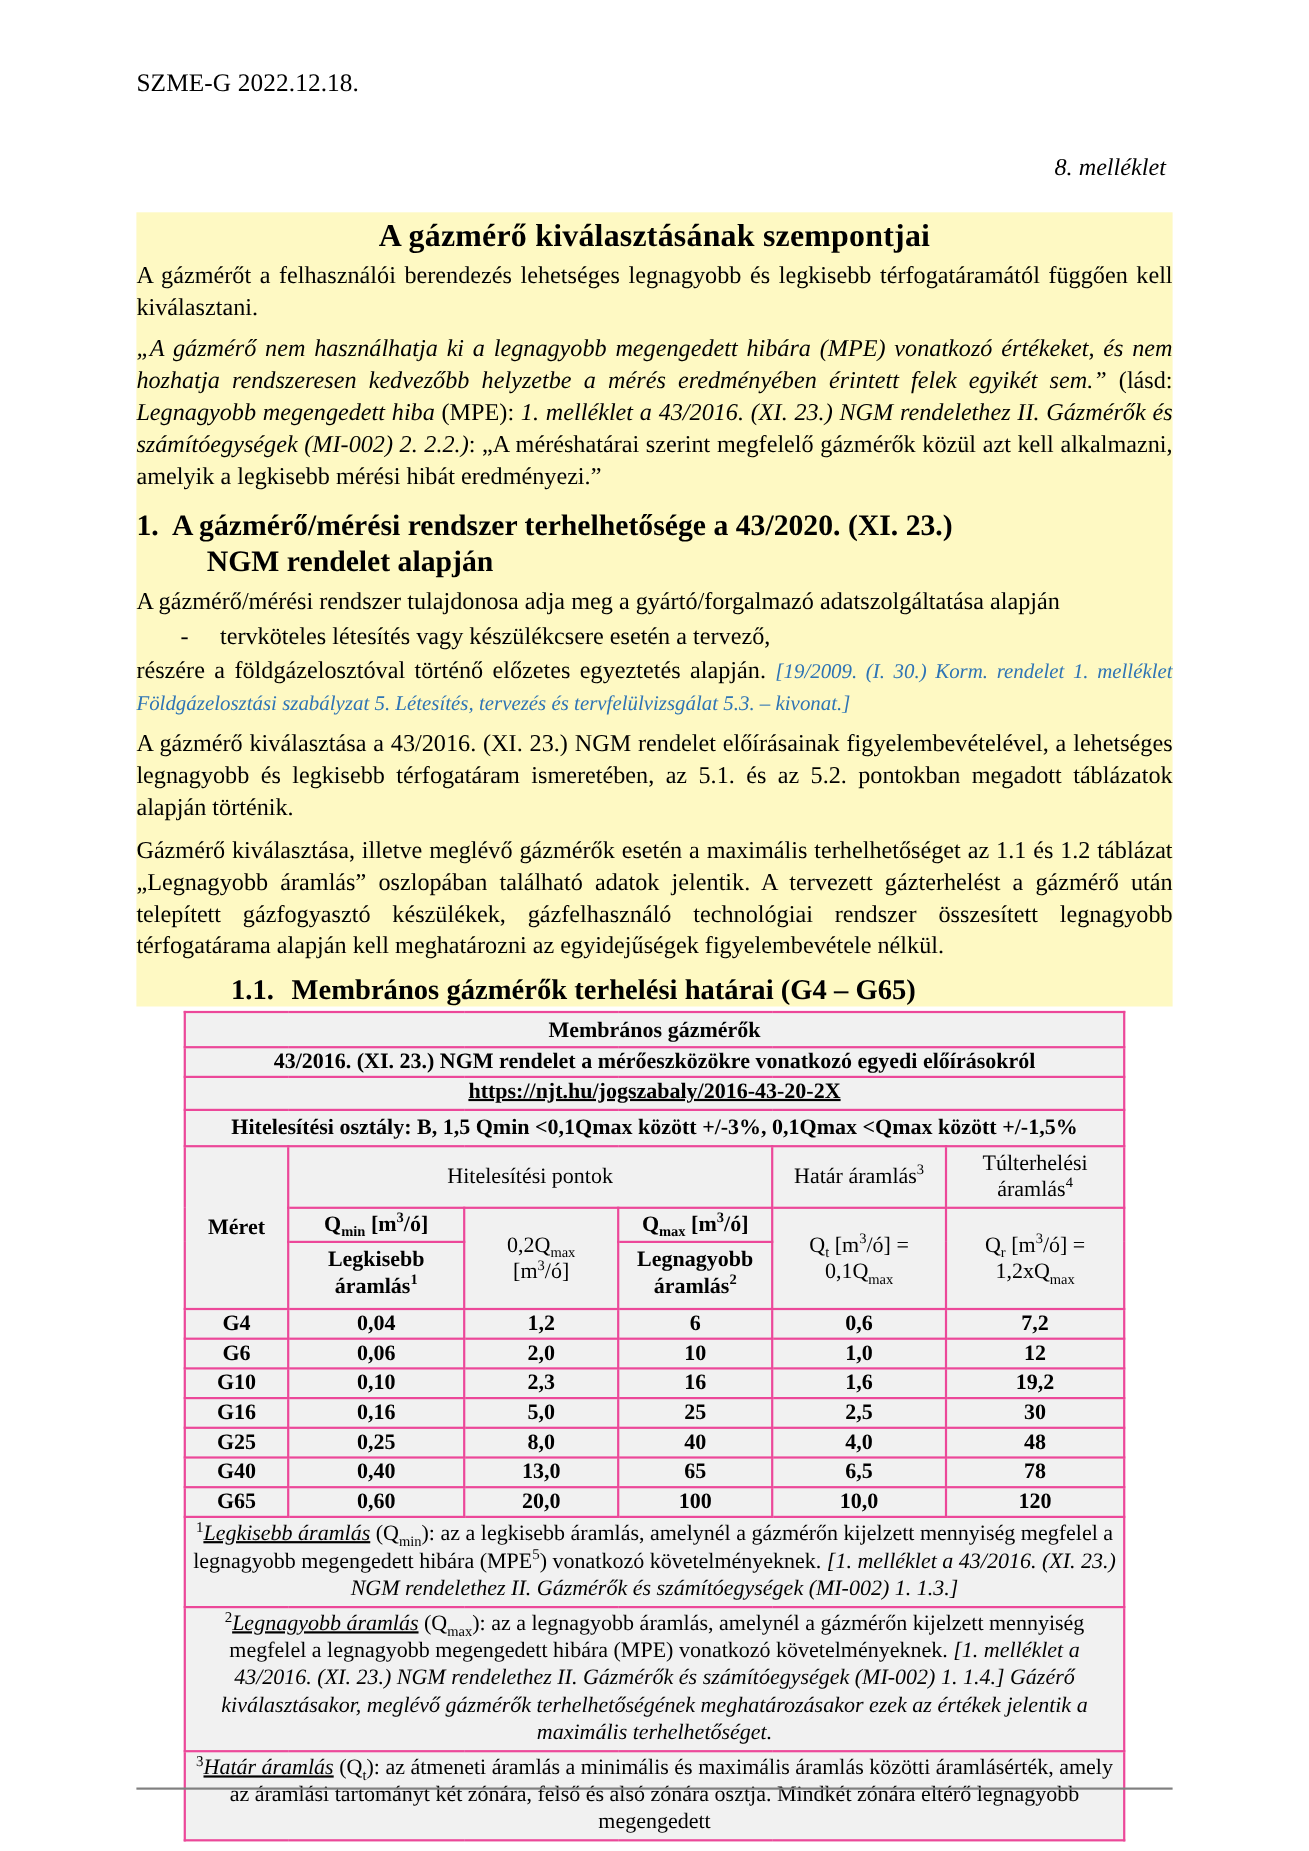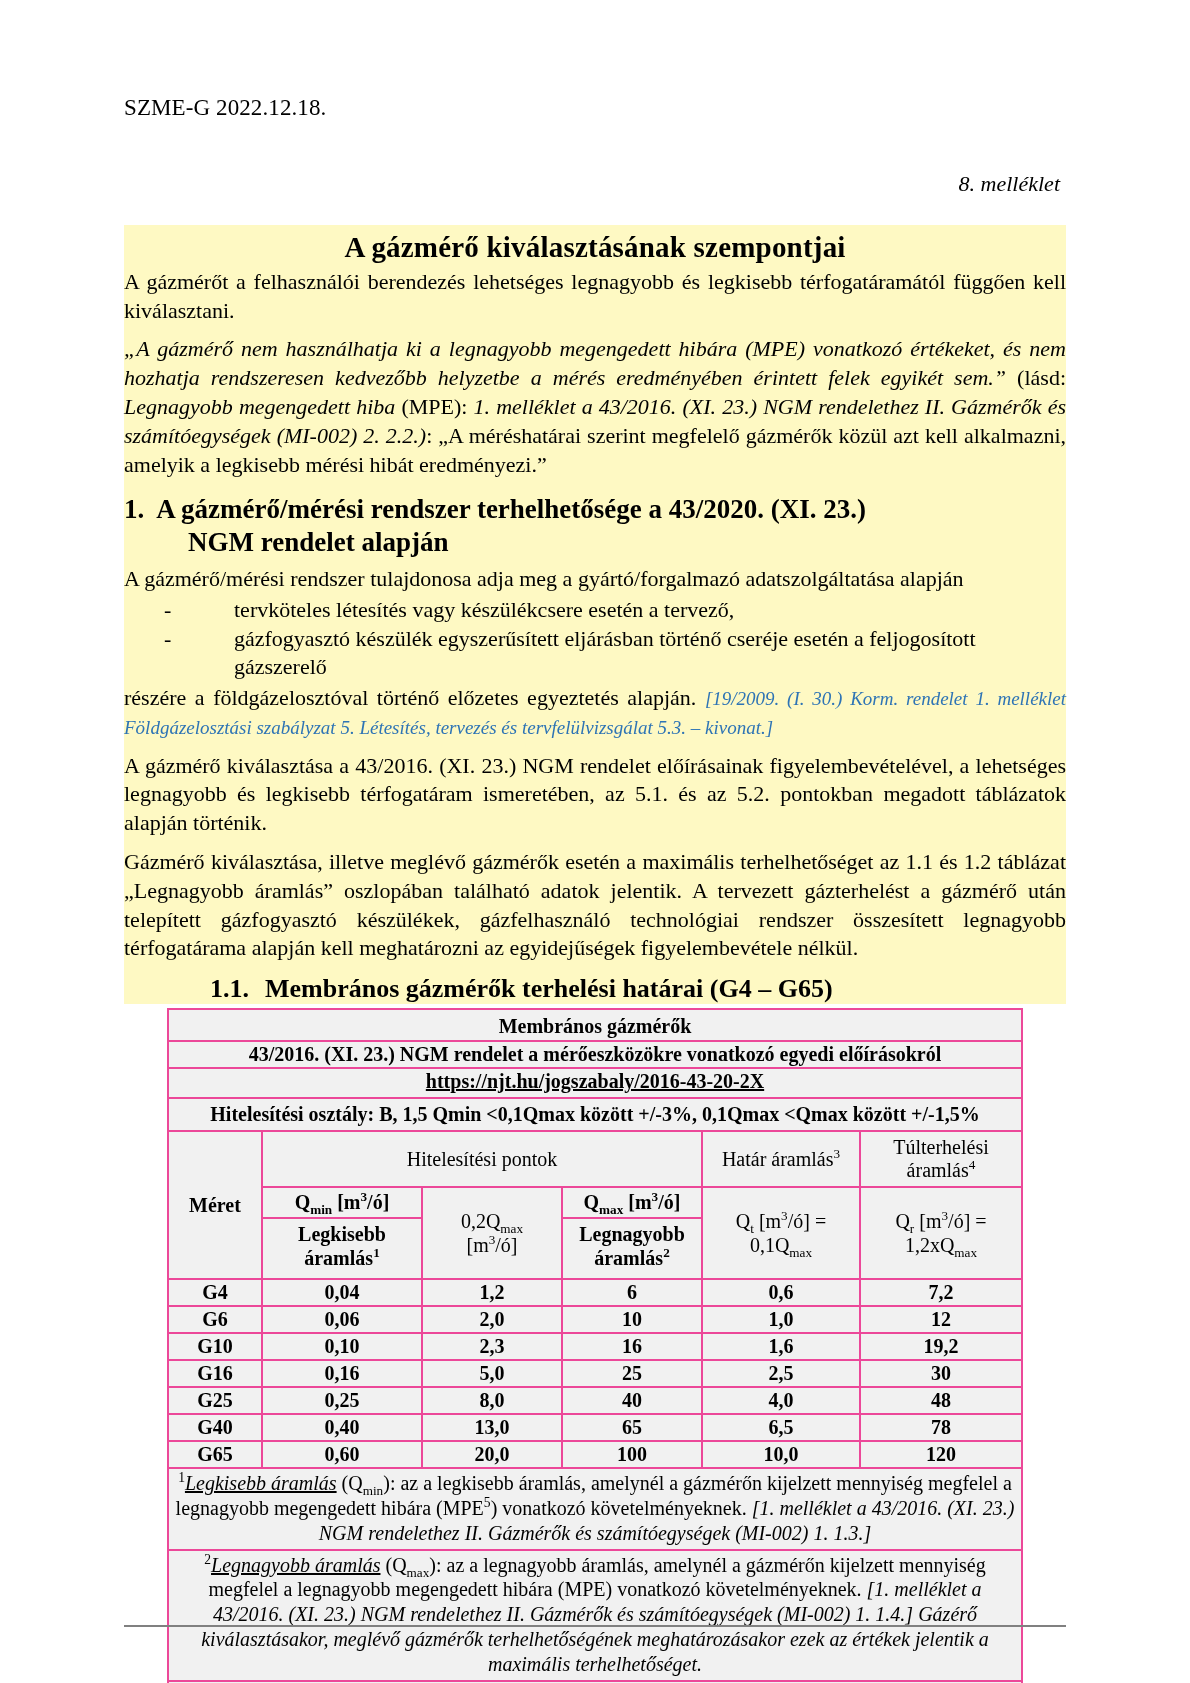--- a/index.html
+++ b/index.html
@@ -21,21 +21,20 @@
     left: 0; top: 0;
     width: 1190px;
     height: 1683px;
     box-sizing: border-box;
     padding: 62px 124px 0 124px;
   }
   .running-head {
     font-size: 23px;
     line-height: 1.25;
     letter-spacing: 0.1px;
-    margin-top: 32px;
   }
   .annex-label {
     margin-top: 48px;
     text-align: right;
     font-style: italic;
     font-size: 22px;
     padding-right: 6px;
   }
 
   
@@ -81,21 +80,21 @@
 
   ul.dashlist {
     list-style: none;
     margin: 2px 0 2px 0;
     padding: 0;
   }
   ul.dashlist li {
     font-size: 22px;
     line-height: 1.3;
     position: relative;
-    padding-left: 110px;
+    padding-left: 76px;
     margin: 0;
   }
   ul.dashlist li::before {
     content: "-";
     position: absolute;
     left: 40px;
     top: 0;
   }
 
   .cite-blue {
@@ -232,21 +231,20 @@
     <p class="body">A gázmérőt a felhasználói berendezés lehetséges legnagyobb és legkisebb térfogatáramától függően kell kiválasztani.</p>
 
     <p class="body"><span class="quote">„A gázmérő nem használhatja ki a legnagyobb megengedett hibára (MPE) vonatkozó értékeket, és nem hozhatja rendszeresen kedvezőbb helyzetbe a mérés eredményében érintett felek egyikét sem.”</span><span class="roman"> (lásd: </span><span class="quote">Legnagyobb megengedett hiba</span><span class="roman"> (MPE): </span><span class="quote">1. melléklet a 43/2016. (XI. 23.) NGM rendelethez II. Gázmérők és számítóegységek (MI-002) 2. 2.2.)</span><span class="roman">: „A méréshatárai szerint megfelelő gázmérők közül azt kell alkalmazni, amelyik a legkisebb mérési hibát eredményezi.”</span></p>
 
     <h2 class="section"><span class="num">1.</span><span>A gázmérő/mérési rendszer terhelhetősége a 43/2020. (XI. 23.)</span><span class="cont">NGM rendelet alapján</span></h2>
 
     <p class="body">A gázmérő/mérési rendszer tulajdonosa adja meg a gyártó/forgalmazó adatszolgáltatása alapján</p>
 
     <ul class="dashlist">
       <li>tervköteles létesítés vagy készülékcsere esetén a tervező,</li>
-      <li>gázfogyasztó készülék egyszerűsített eljárásban történő cseréje esetén a feljogosított gázszerelő</li>
     </ul>
 
     <p class="body"><span>részére a földgázelosztóval történő előzetes egyeztetés alapján.</span> <span class="cite-blue">[19/2009. (I. 30.) Korm. rendelet 1. melléklet Földgázelosztási szabályzat 5. Létesítés, tervezés és tervfelülvizsgálat 5.3. – kivonat.]</span></p>
 
     <p class="body">A gázmérő kiválasztása a 43/2016. (XI. 23.) NGM rendelet előírásainak figyelembevételével, a lehetséges legnagyobb és legkisebb térfogatáram ismeretében, az 5.1. és az 5.2. pontokban megadott táblázatok alapján történik.</p>
 
     <p class="body">Gázmérő kiválasztása, illetve meglévő gázmérők esetén a maximális terhelhetőséget az 1.1 és 1.2 táblázat „Legnagyobb áramlás” oszlopában található adatok jelentik. A tervezett gázterhelést a gázmérő után telepített gázfogyasztó készülékek, gázfelhasználó technológiai rendszer összesített legnagyobb térfogatárama alapján kell meghatározni az egyidejűségek figyelembevétele nélkül.</p>
 
     <h3 class="subsection"><span class="num">1.1.</span><span>Membrános gázmérők terhelési határai (G4 – G65)</span></h3>
   </div>

